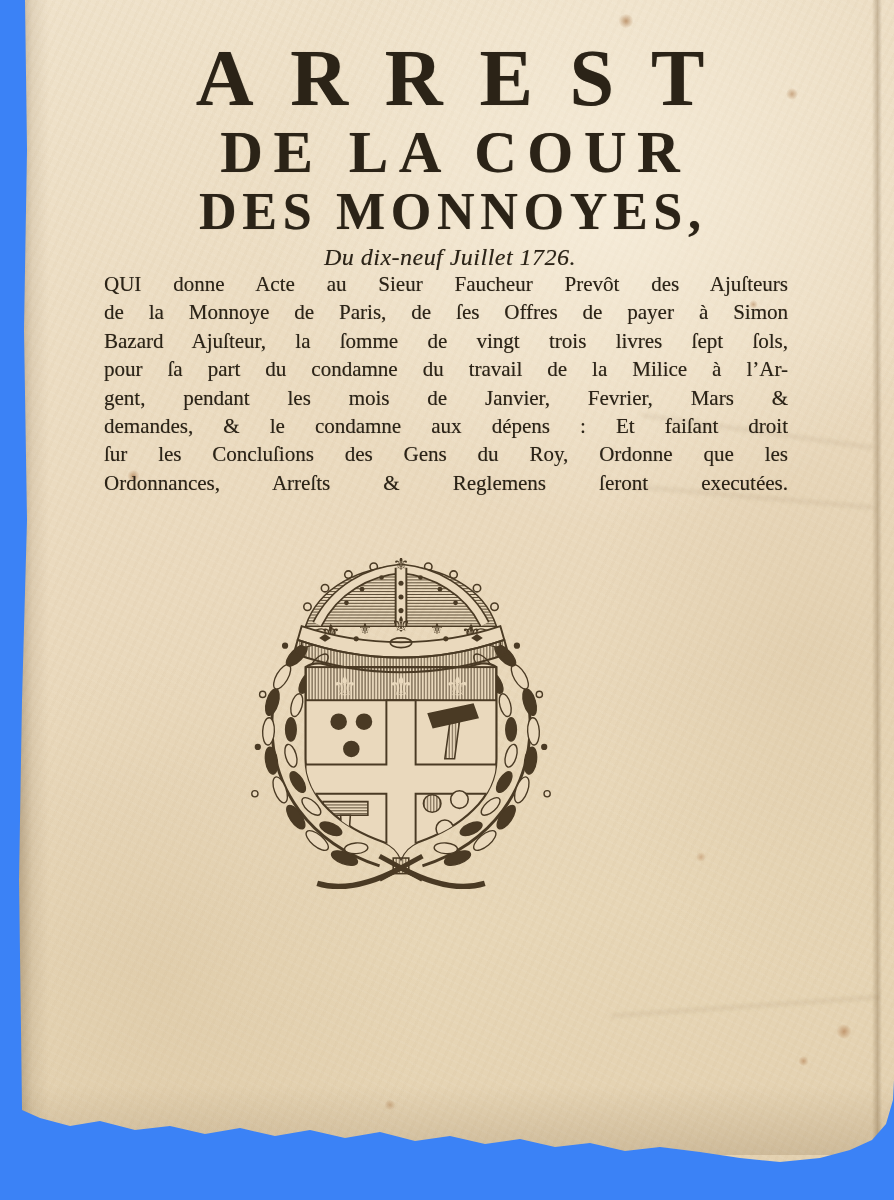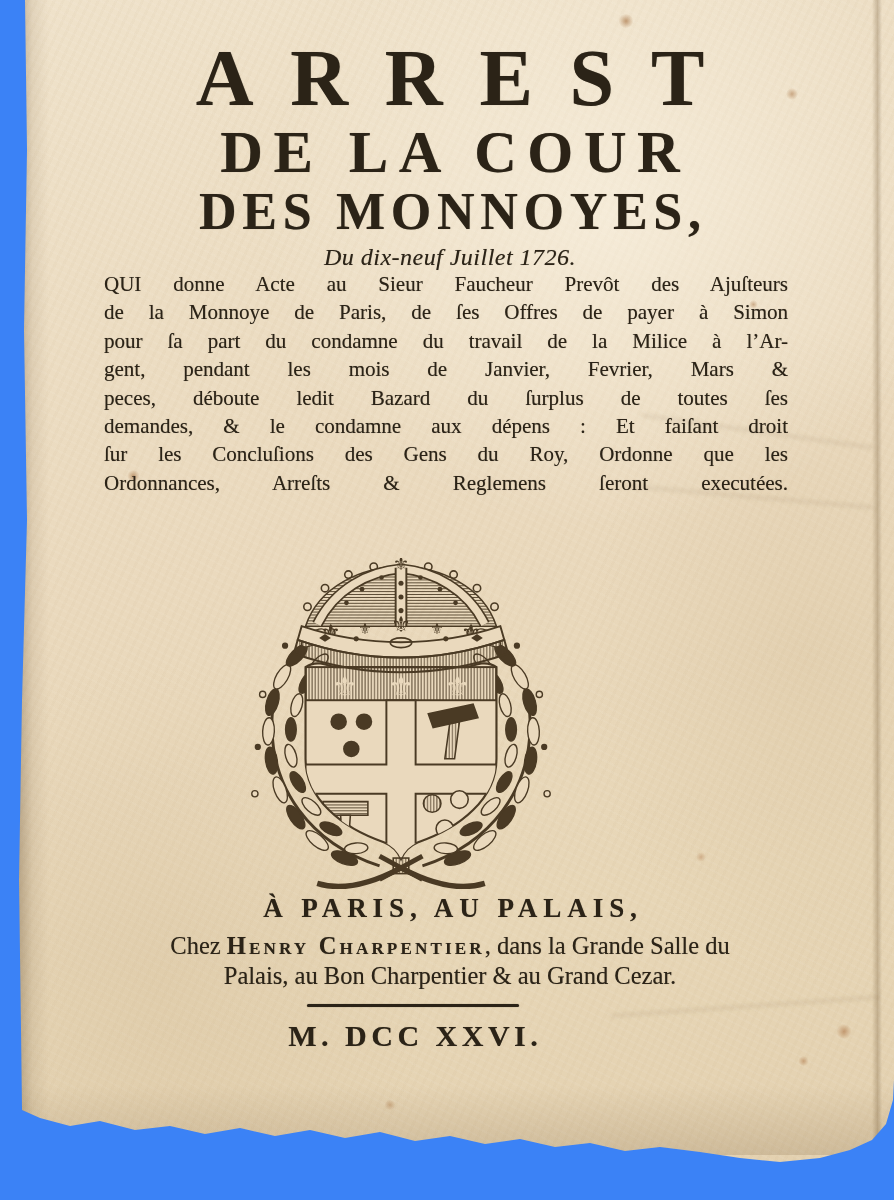--- a/index.html
+++ b/index.html
@@ -100,23 +100,23 @@
     <header class="title-block ink">
       <h1 class="t1">ARREST</h1>
       <div class="t2">DE LA COUR</div>
       <div class="t3">DES MONNOYES,</div>
       <div class="date-line">Du dix-neuf Juillet 1726.</div>
     </header>
 
     <div class="body-par ink">
       <div class="body-line">QUI donne Acte au Sieur Faucheur Prevôt des Ajuſteurs</div>
       <div class="body-line">de la Monnoye de Paris, de ſes Offres de payer à Simon</div>
+      <div class="body-line">Bazard Ajuſteur, la ſomme de vingt trois livres ſept ſols,</div>
       <div class="body-line">pour ſa part du condamne du travail de la Milice à l’Ar-</div>
       <div class="body-line">gent, pendant les mois de Janvier, Fevrier, Mars &amp;</div>
-      <div class="body-line">peces, déboute ledit Bazard du ſurplus de toutes ſes</div>
       <div class="body-line">demandes, &amp; le condamne aux dépens : Et faiſant droit</div>
       <div class="body-line">ſur les Concluſions des Gens du Roy, Ordonne que les</div>
       <div class="body-line">Ordonnances, Arreſts &amp; Reglemens ſeront executées.</div>
     </div>
 
     <svg class="crest" viewBox="0 0 310 346">
       <defs>
         <pattern id="hH" width="4" height="3" patternUnits="userSpaceOnUse">
           <path d="M0,1.5 H4" stroke="#4a3a24" stroke-width="0.9"></path>
         </pattern>
@@ -222,24 +222,15 @@
         <g>
           <path d="M0,318 C-30,334 -60,342 -86,334" stroke-width="5.5"></path>
           <path d="M0,318 C30,334 60,342 86,334" stroke-width="5.5"></path>
           <path d="M-22,306 L22,330" stroke-width="5"></path>
           <path d="M22,306 L-22,330" stroke-width="5"></path>
           <rect x="-8" y="308" width="16" height="16" fill="url(#hV)"></rect>
         </g>
       </g>
     </svg>
 
-    <footer class="imprint ink">
-      <div class="imp1">À PARIS, AU PALAIS,</div>
-      <div class="imp2"><span>Chez </span><span class="pub-name">Henry Charpentier</span><span>, dans la Grande Salle du</span></div>
-      <div class="imp3">Palais, au Bon Charpentier &amp; au Grand Cezar.</div>
-      <div class="year-block">
-        <div class="imp-rule"></div>
-        <div class="imp-year">M. DCC XXVI.</div>
-      </div>
-    </footer>
 
   </div>
 </div>
 
 </body></html>

